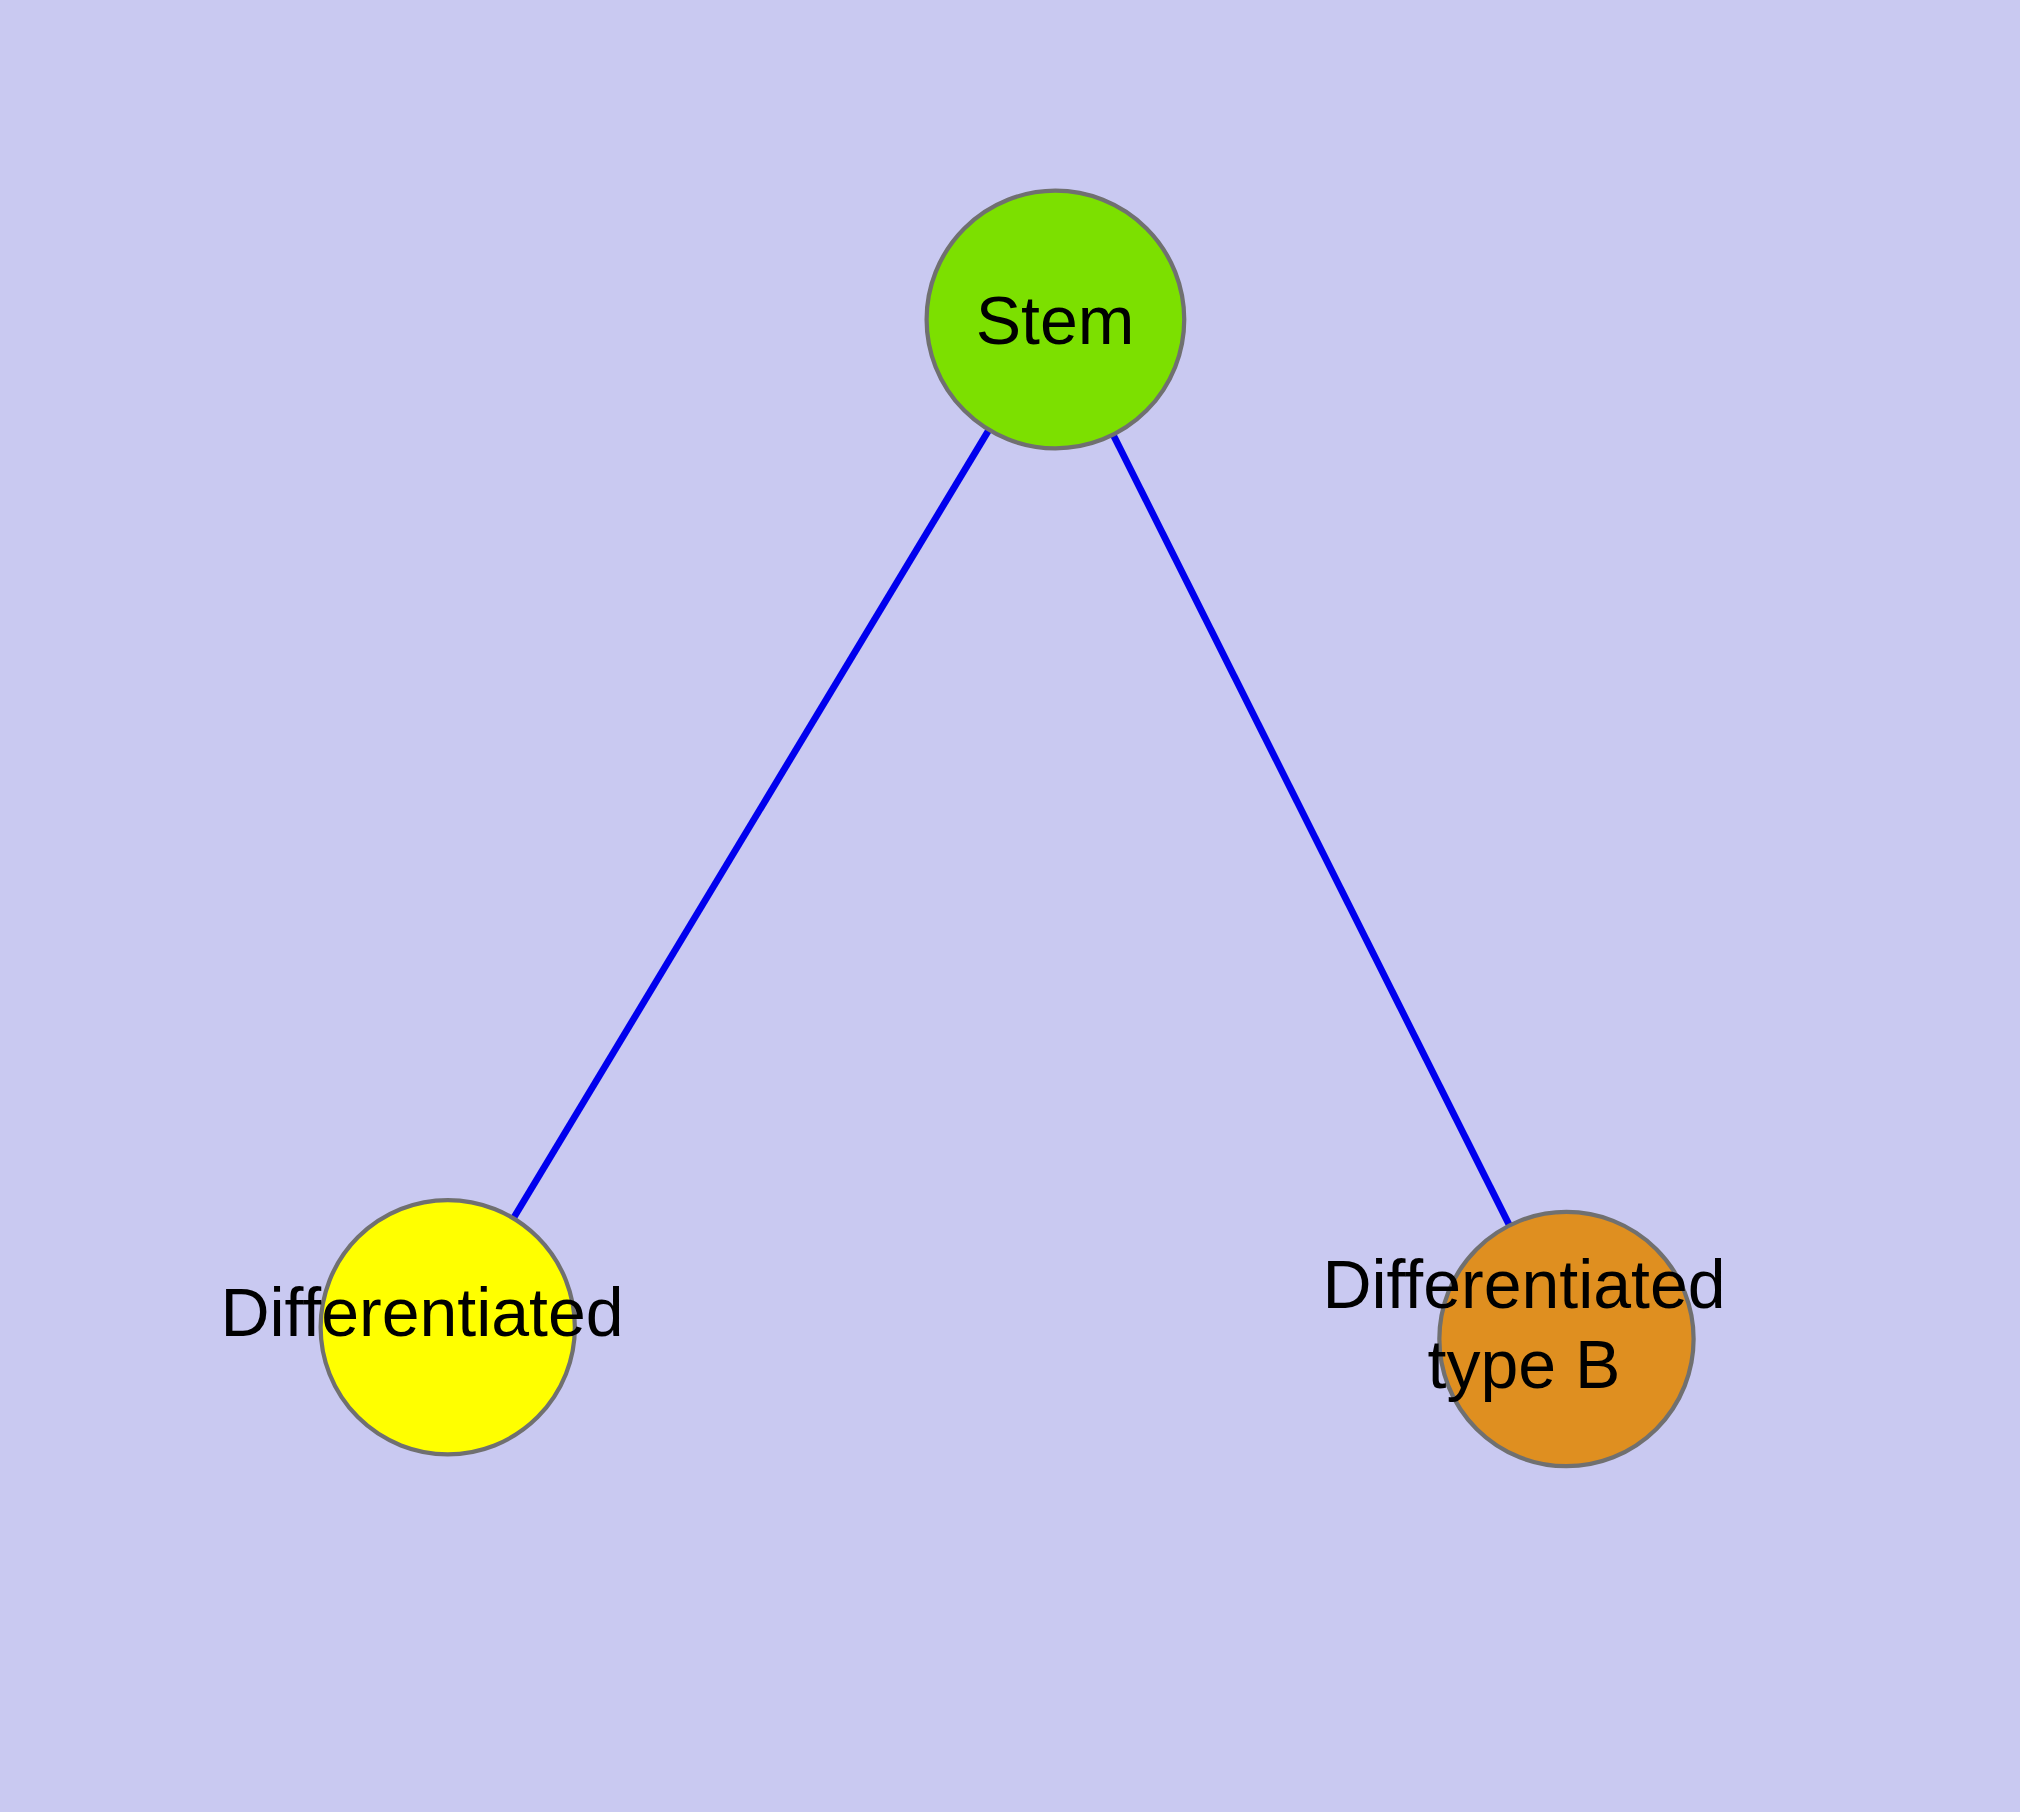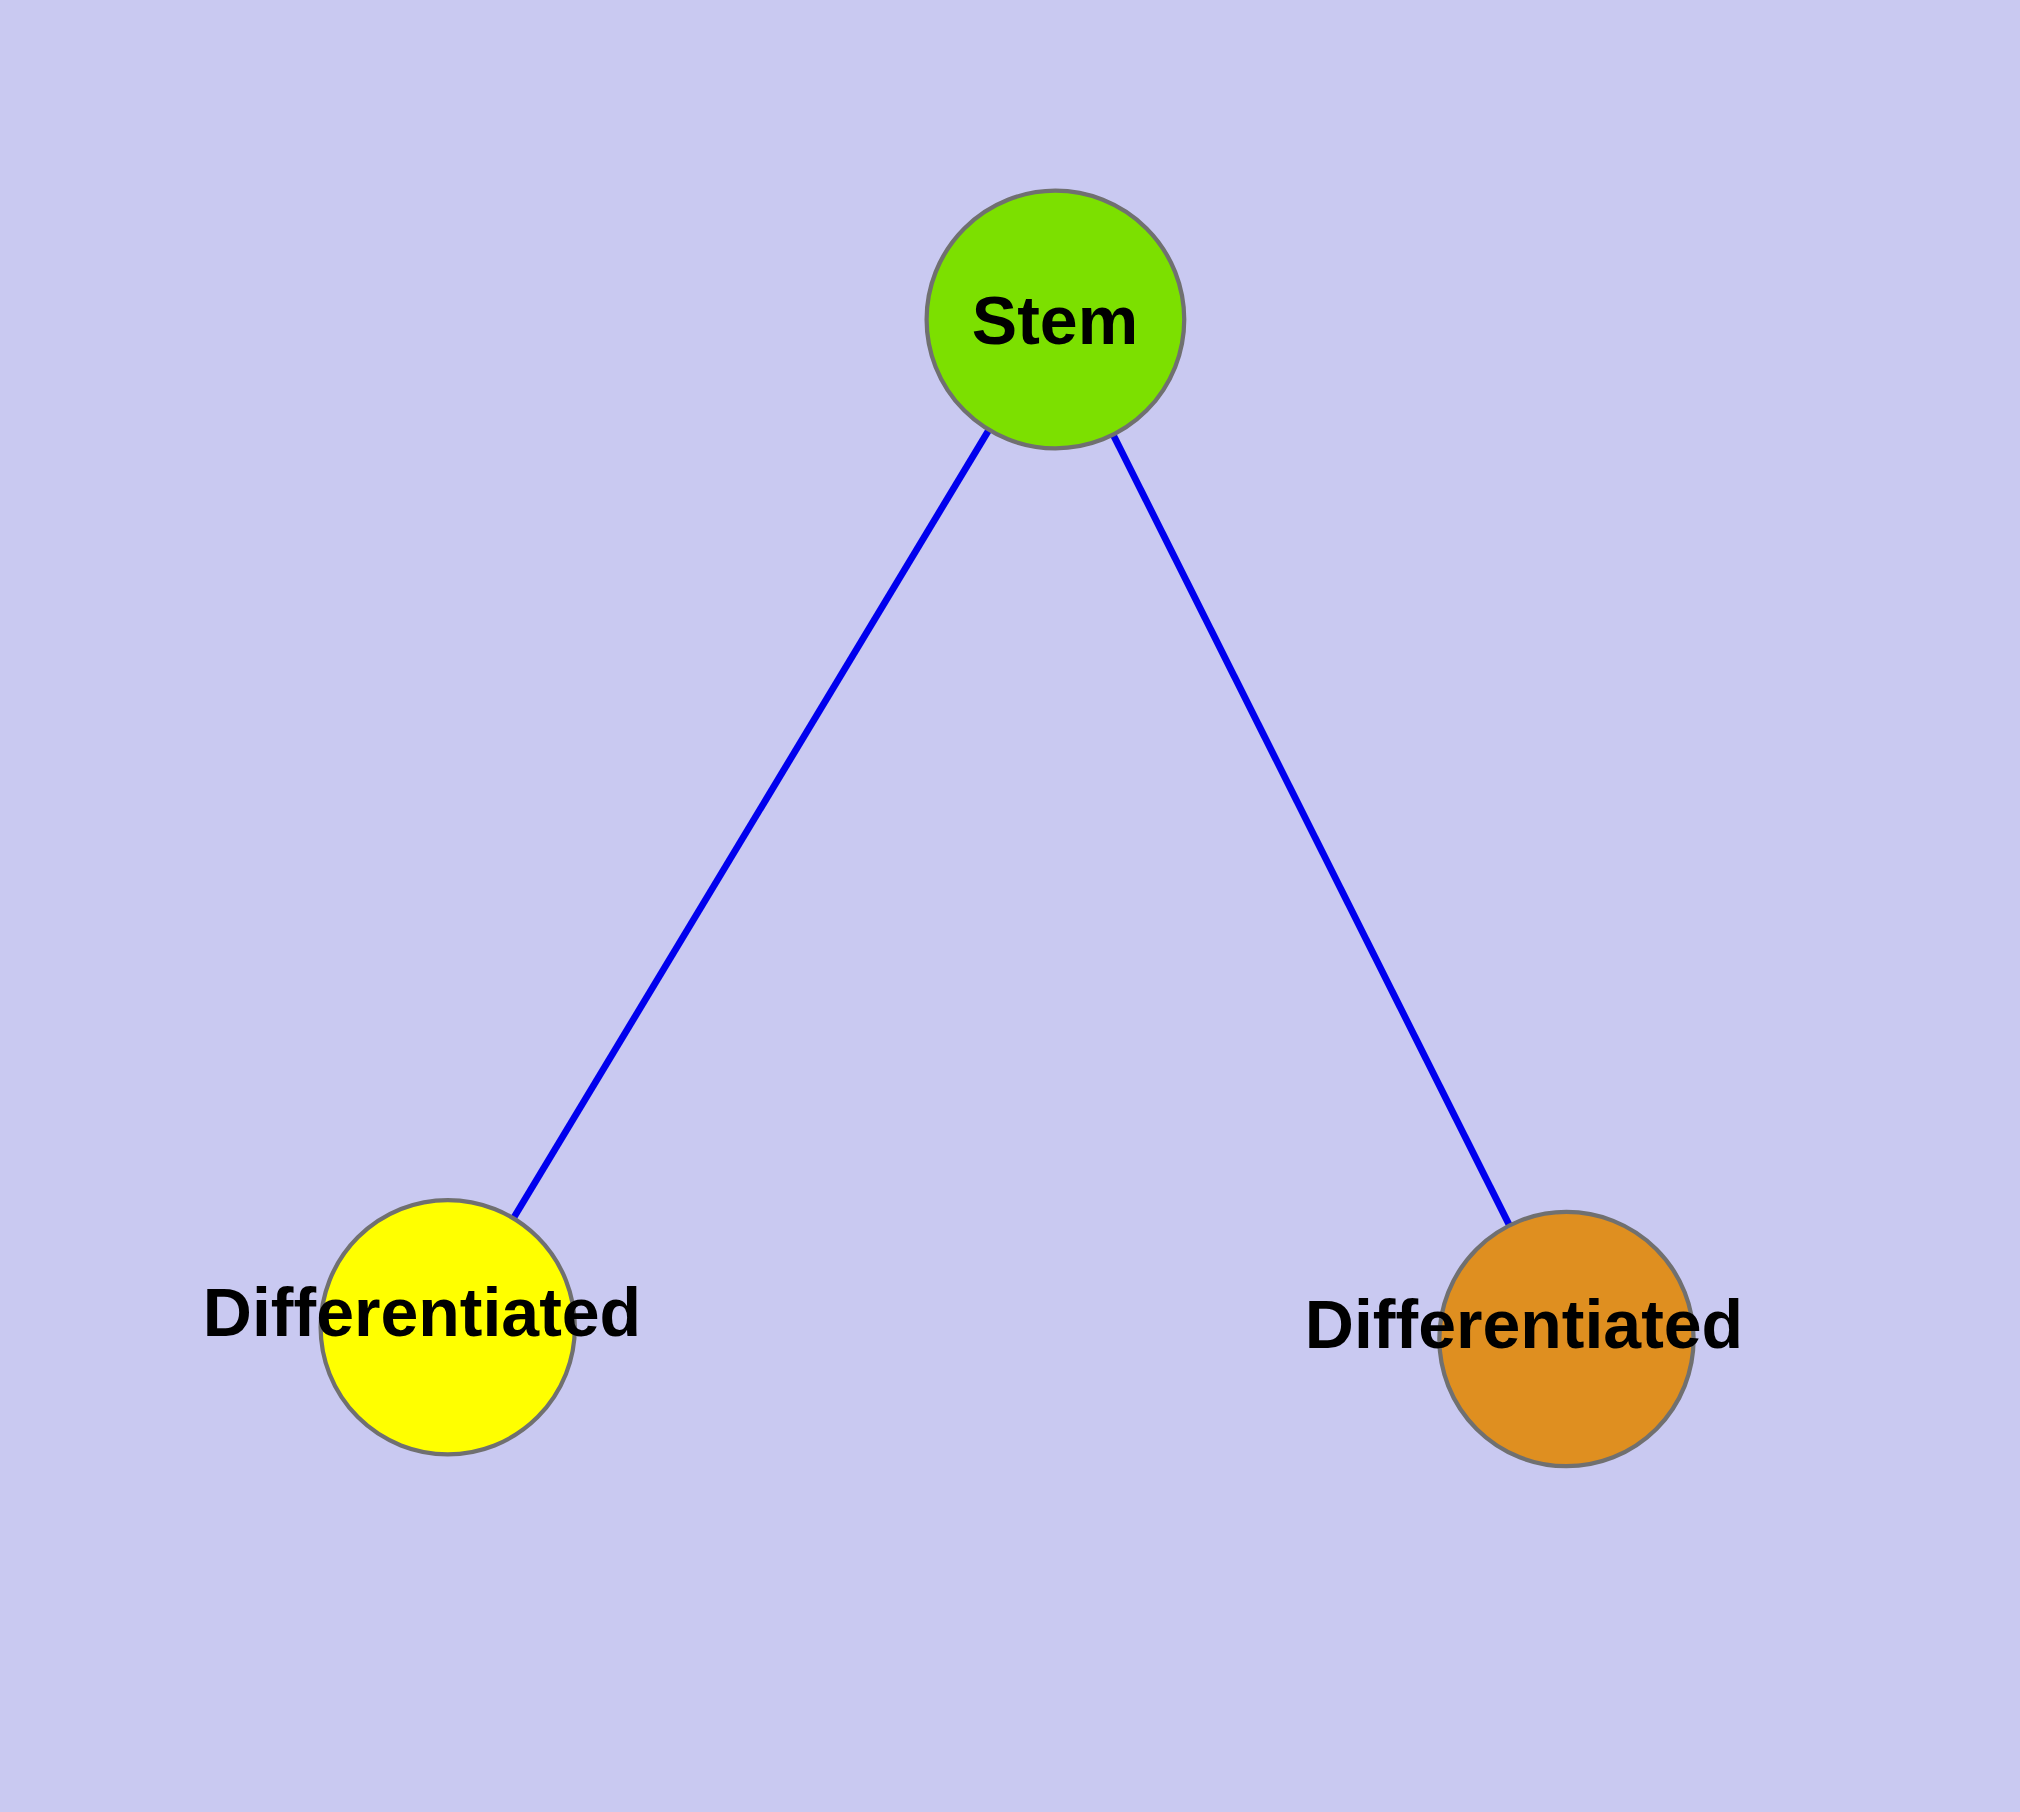--- a/index.html
+++ b/index.html
@@ -18,21 +18,21 @@
     left: 0;
     top: 0;
     z-index: 1;
   }
   .node-label {
     position: absolute;
     z-index: 2;
     transform: translate(-50%, -50%);
     text-align: center;
     color: #000000;
-    font-weight: bold;
+    font-weight: normal;
     font-size: 68px;
     line-height: 80px;
     white-space: nowrap;
     pointer-events: none;
   }
   .node-label span {
     display: block;
   }
 </style>
 </head>
@@ -50,15 +50,16 @@
   <div class="node-label" style="left: 1055px; top: 320px; color: rgb(0, 0, 0);">
     <span>Stem</span>
   </div>
 
   <div class="node-label" style="left: 422px; top: 1312px; color: rgb(0, 0, 0);">
     <span>Differentiated</span>
   </div>
 
   <div class="node-label" style="left: 1524px; top: 1324px; color: rgb(0, 0, 0);">
     <span>Differentiated</span>
+    <span>type B</span>
   </div>
 </div>
 
 
 </body></html>

